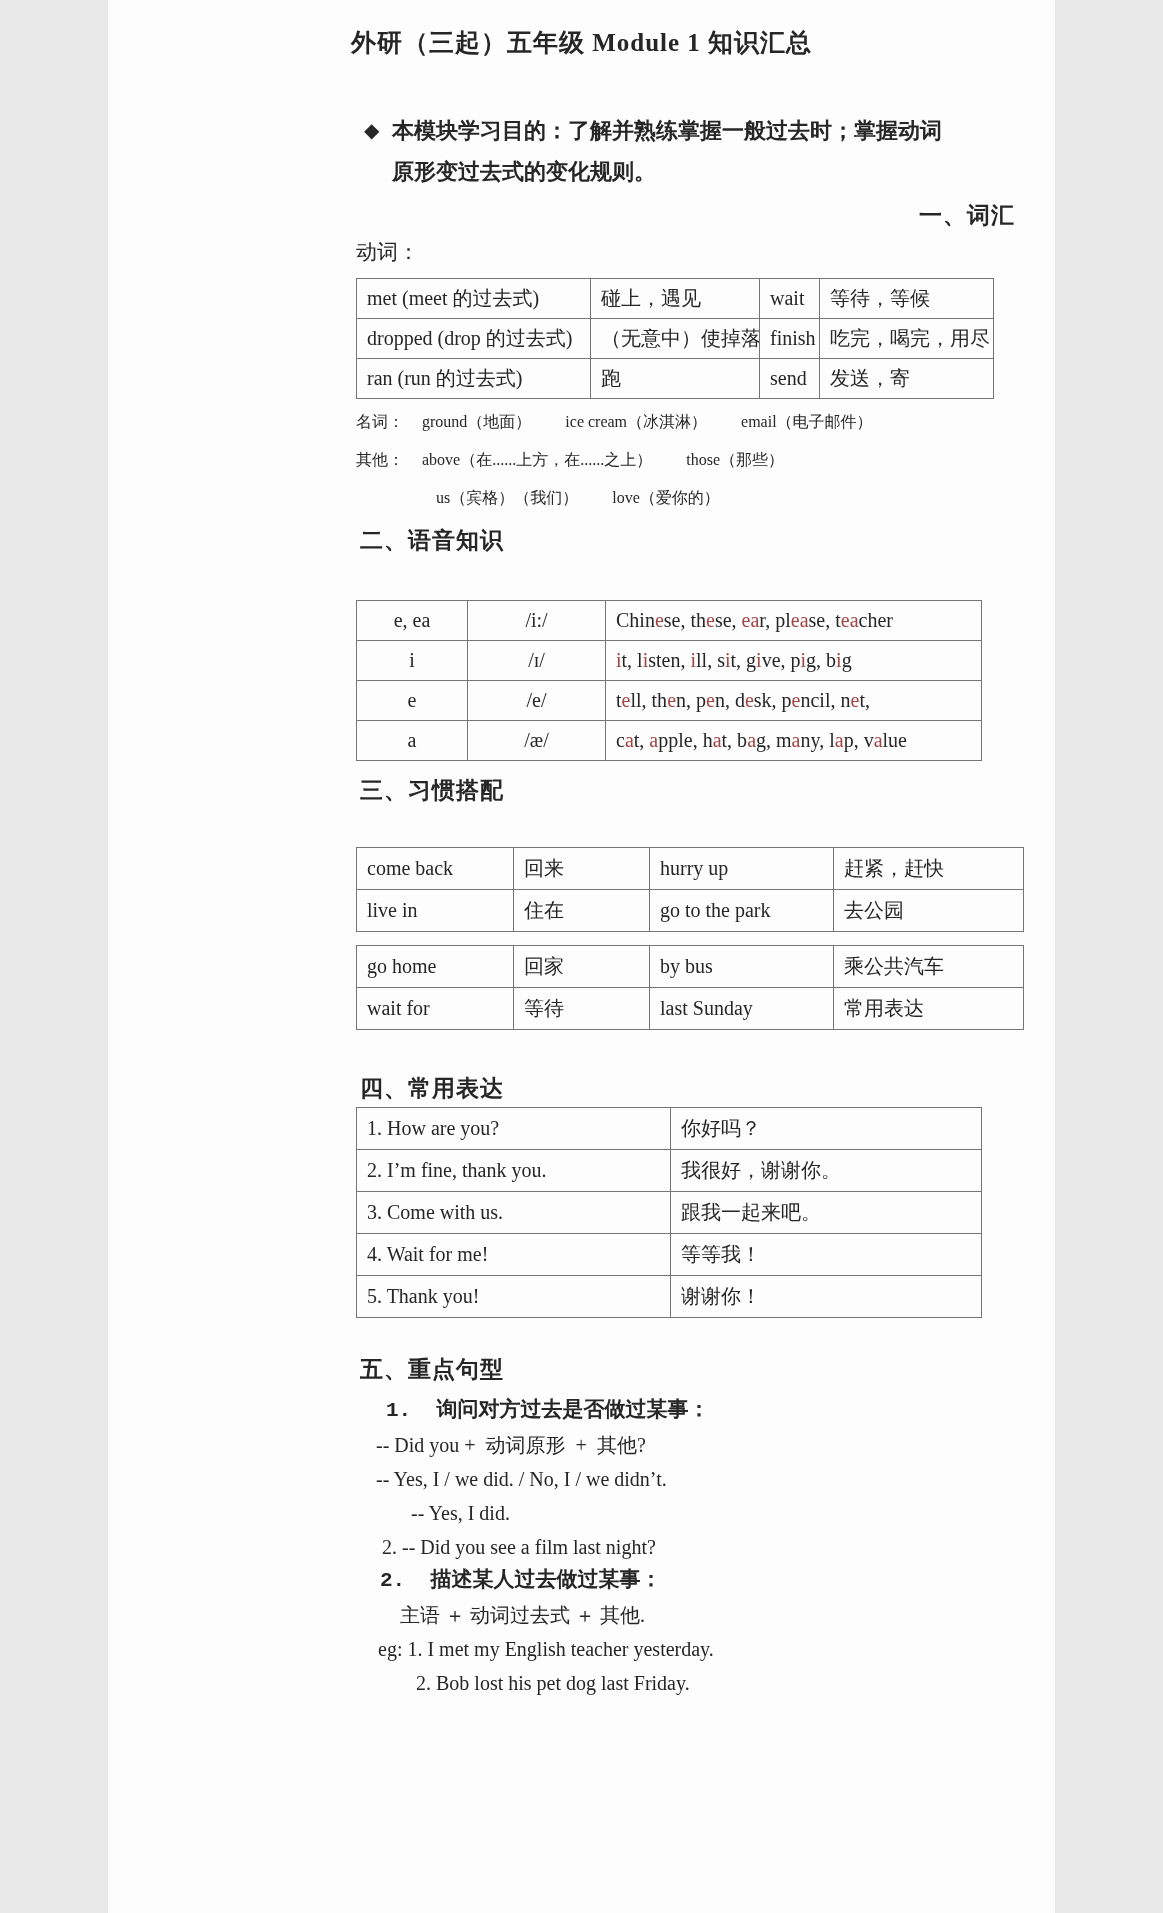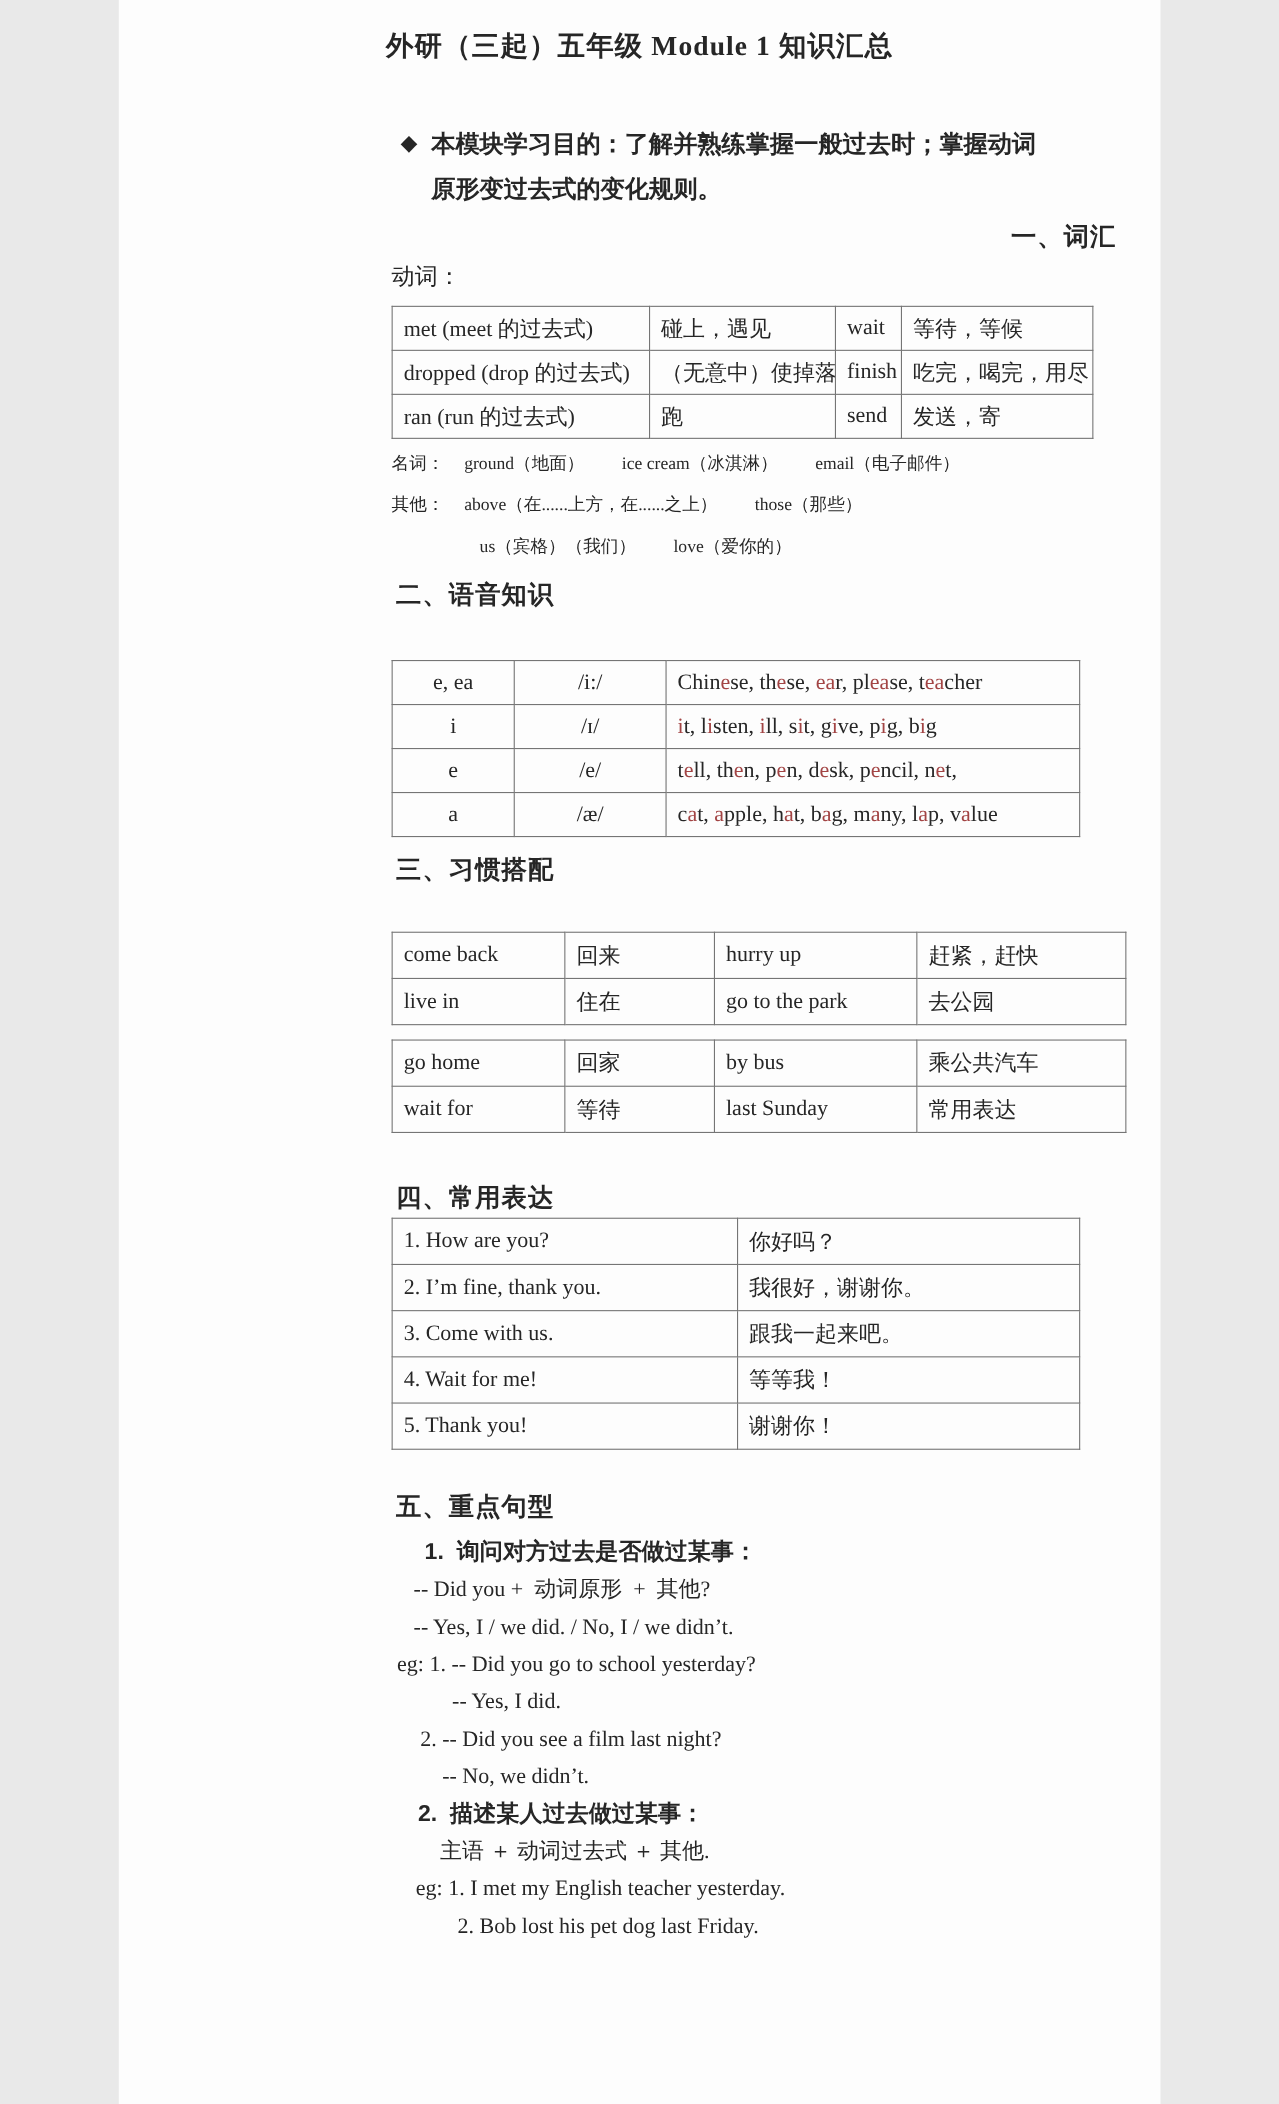--- a/index.html
+++ b/index.html
@@ -113,21 +113,21 @@
   .expr-table td { height: 42px; }
 
   .s5-block { margin-top: 10px; }
   .s5-line {
     font-size: 20px;
     line-height: 34px;
     white-space: pre-wrap;
   }
   .s5-bold {
     font-weight: bold;
-    font-family: Liberation Sans, sans-serif;
+    font-family: Liberation Mono, monospace;
     font-size: 21px;
   }
   .ml-a { margin-left: 30px; }
   .ml-b { margin-left: 20px; }
   .ml-c { margin-left: 5px; }
   .ml-d { margin-left: 55px; }
   .ml-e { margin-left: 26px; }
   .ml-f { margin-left: 46px; }
   .ml-g { margin-left: 24px; }
   .ml-h { margin-left: 44px; }
@@ -300,24 +300,22 @@
       </tr>
     </tbody>
       </table>
 
     <div class="h2 h2-s5">五、重点句型</div>
 
     <div class="s5-block">
       <div class="s5-line s5-bold ml-a">1.  询问对方过去是否做过某事：</div>
       <div class="s5-line ml-b">-- Did you +  动词原形  +  其他?</div>
       <div class="s5-line ml-b">-- Yes, I / we did. / No, I / we didn’t.</div>
-      <div class="s5-line ml-c">eg: 1. -- Did you go to school yesterday?</div>
       <div class="s5-line ml-d">-- Yes, I did.</div>
       <div class="s5-line ml-e">2. -- Did you see a film last night?</div>
-      <div class="s5-line ml-f">-- No, we didn’t.</div>
       <div class="s5-line s5-bold ml-g">2.  描述某人过去做过某事：</div>
       <div class="s5-line ml-h">主语 ＋ 动词过去式 ＋ 其他.</div>
       <div class="s5-line ml-i">eg: 1. I met my English teacher yesterday.</div>
       <div class="s5-line ml-j">2. Bob lost his pet dog last Friday.</div>
     </div>
 
   </div>
 </div>
 
 </body></html>

